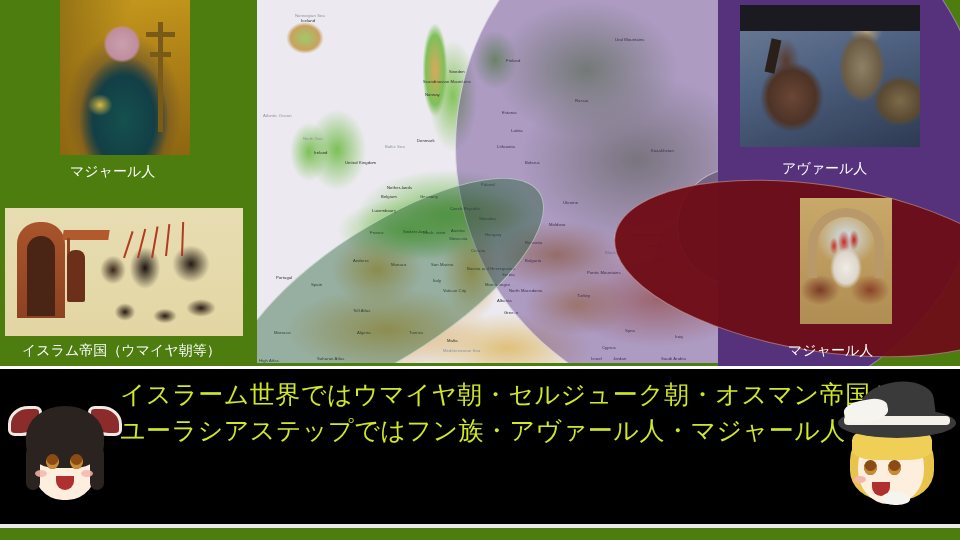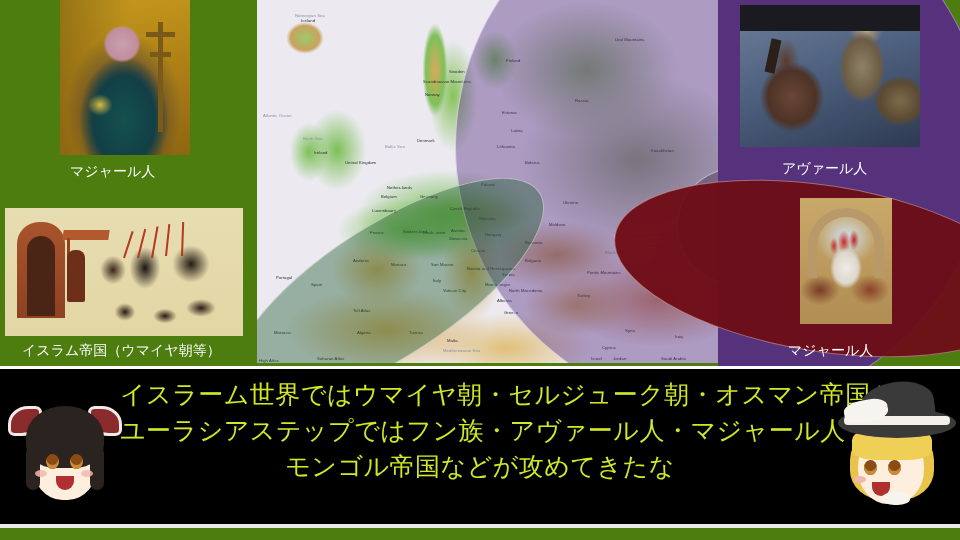--- a/index.html
+++ b/index.html
@@ -280,21 +280,20 @@
   <div class="photo" id="img-ottoman">
     <div class="arch"></div>
   </div>
   <div class="cap" style="left:788px;top:342px;">マジャール人</div>
 
   <div id="rule-top"></div>
   <div id="subtitle-bar">
     <div id="subtitle-text">
       <div>イスラーム世界ではウマイヤ朝・セルジューク朝・オスマン帝国が</div>
       <div>ユーラシアステップではフン族・アヴァール人・マジャール人・</div>
-      <div>モンゴル帝国などが攻めてきたな</div>
     </div>
   </div>
   <div id="rule-bot"></div>
 
   <div class="yuk" id="yuk-reimu">
     <div class="bowl"></div>
     <div class="bowr"></div>
     <div class="face"></div>
     <div class="hair"></div>
     <div class="sidel"></div>

